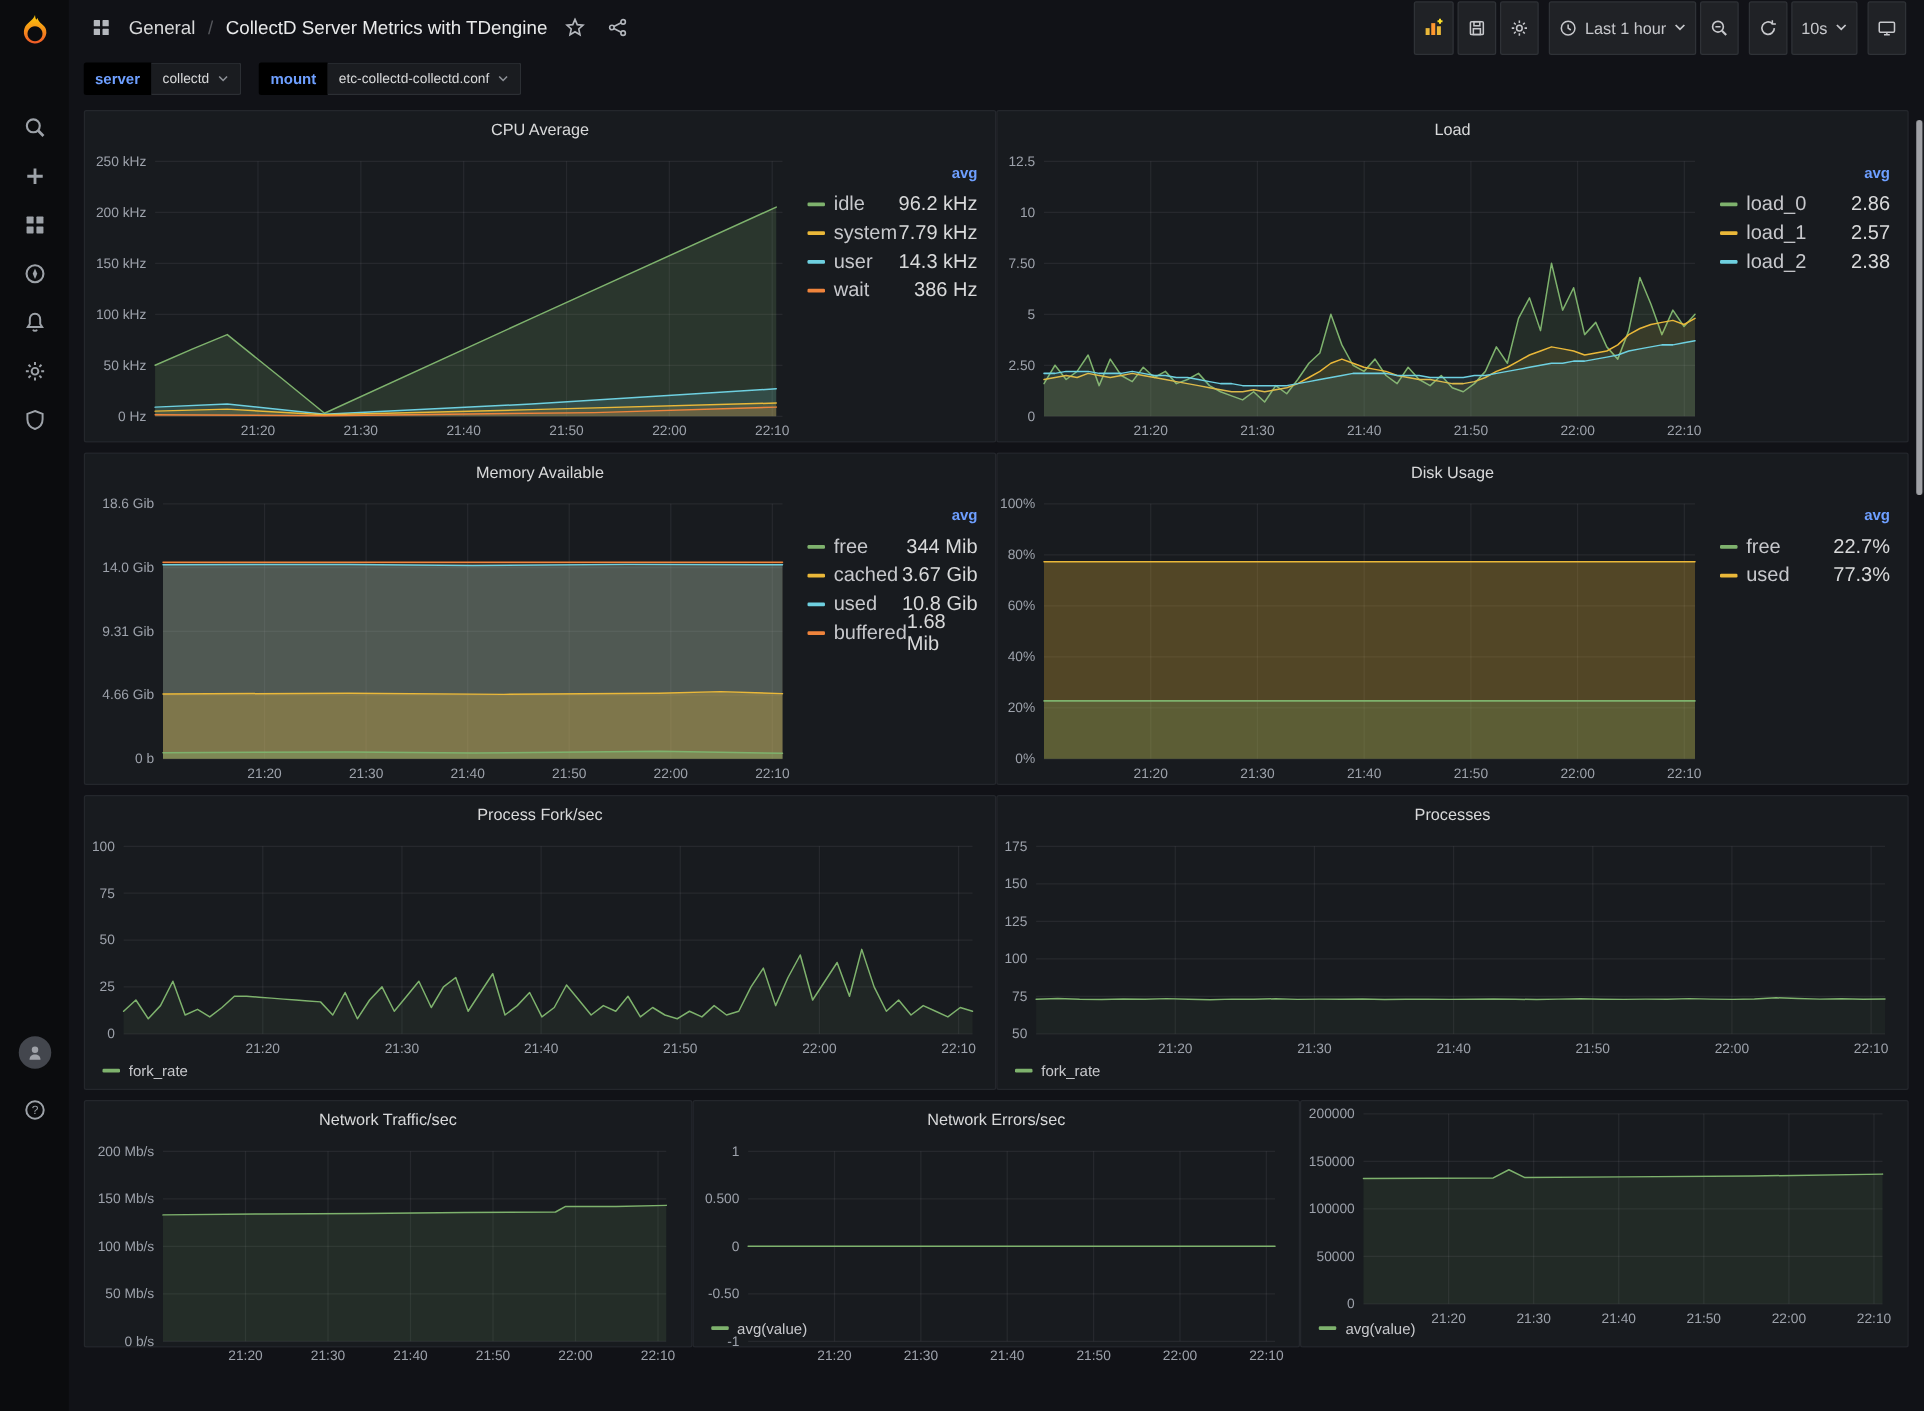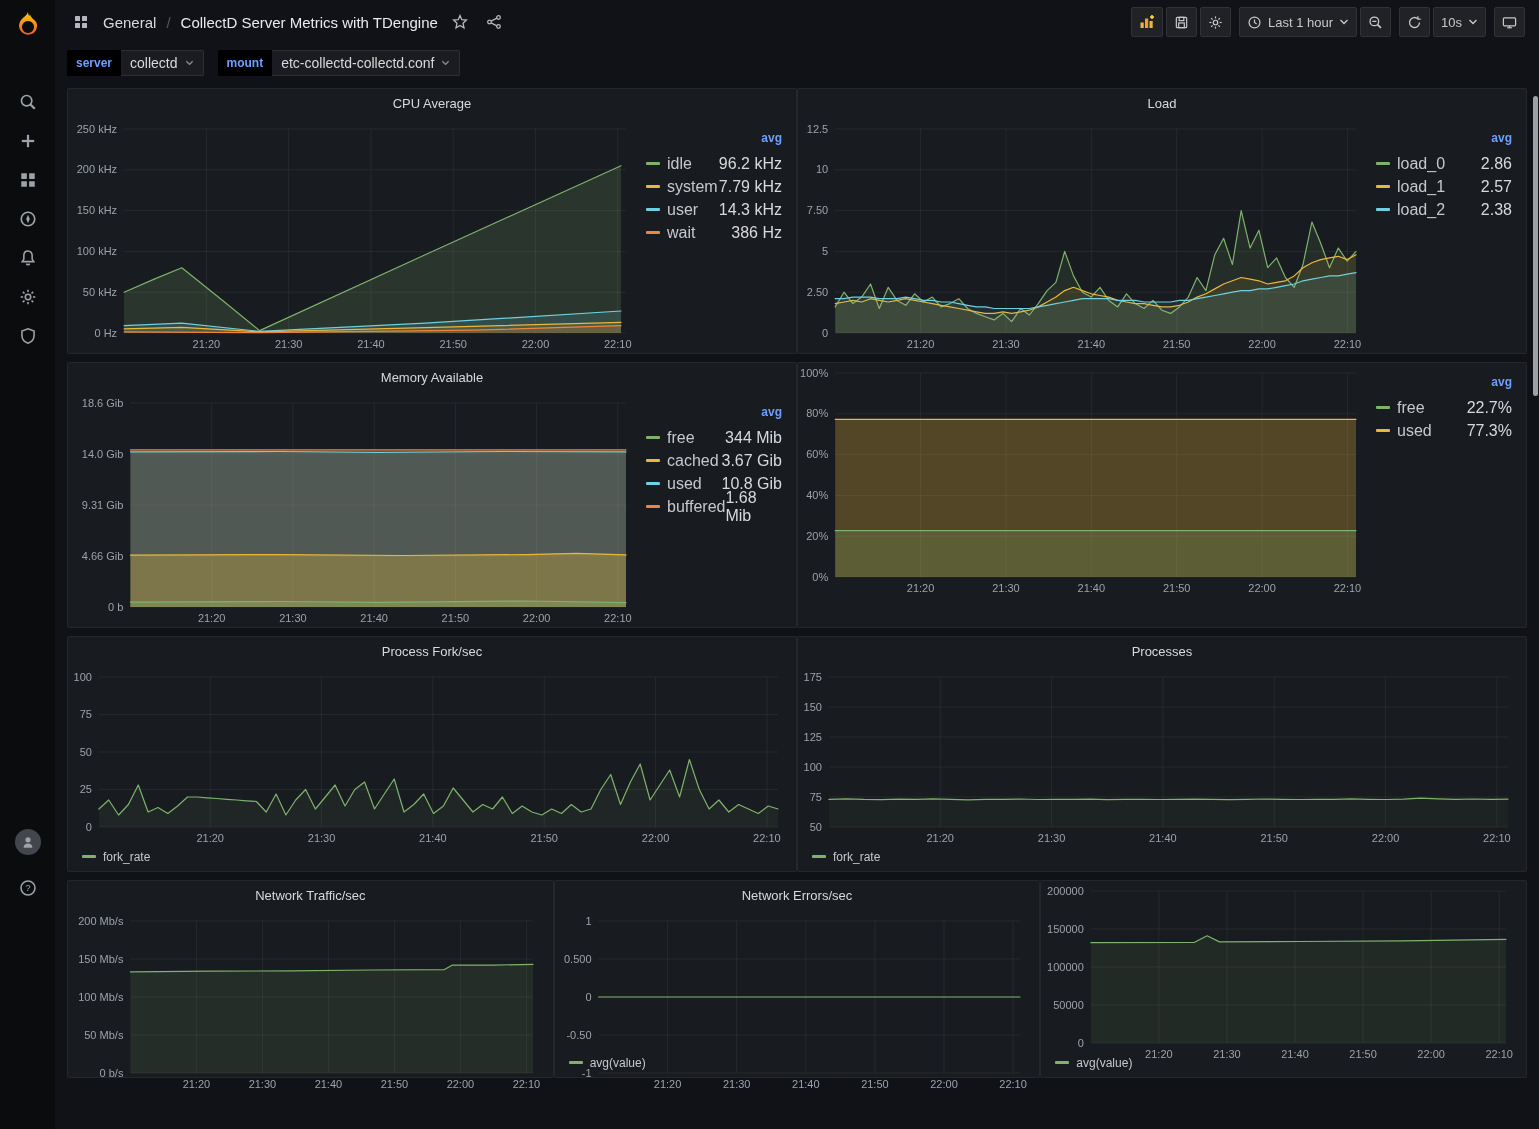--- a/index.html
+++ b/index.html
@@ -17,30 +17,30 @@
   
   .main{flex:1;display:flex;flex-direction:column;min-width:0}
   .topbar{height:44px;display:flex;align-items:center;padding:0 14px;flex-shrink:0}
   .tb-left{display:flex;align-items:center;gap:10px}
   .crumb{font-size:15px;color:#d8d9da;cursor:pointer;white-space:nowrap}
   .crumb-sep{color:#55575c;font-size:15px}
   .crumb-title{font-size:15px;color:#e9eaeb;cursor:pointer;white-space:nowrap}
   .icon-btn{background:none;border:none;color:#b4b7bd;display:flex;align-items:center;justify-content:center;width:24px;height:24px;cursor:pointer}
   .tb-right{margin-left:auto;display:flex;align-items:center;gap:8px}
   .tb-group{display:flex;gap:3px}
-  .tb-btn{height:30px;min-width:30px;padding:0 7px;display:flex;align-items:center;justify-content:center;gap:6px;
+  .tb-btn{height:43px;min-width:30px;padding:0 7px;display:flex;align-items:center;justify-content:center;gap:6px;
           background:#202226;border:1px solid #2f3237;border-radius:2px;color:#c7c8cc;font-size:13px;cursor:pointer;white-space:nowrap}
   .tb-btn svg{flex-shrink:0}
 
   
   .content{flex:1;padding:6px 12px 0 12px;min-height:0}
   .var-row{display:flex;align-items:center;gap:14px;height:26px;margin-bottom:12px}
   .var{display:flex;align-items:stretch;height:26px;cursor:pointer}
   .var-label{display:flex;align-items:center;padding:0 9px;background:#000000;color:#6e9fff;font-size:12px;font-weight:600;border-radius:2px 0 0 2px}
-  .var-value{display:flex;align-items:center;gap:7px;padding:0 9px;background:#1a1c20;border:1px solid #2c2f34;border-left:none;color:#d8d9da;font-size:14px;border-radius:0 2px 2px 0}
+  .var-value{display:flex;align-items:center;gap:7px;padding:0 9px;background:#1a1c20;border:1px solid #2c2f34;border-left:none;color:#d8d9da;font-size:11px;border-radius:0 2px 2px 0}
   .var-value svg{color:#8e9197}
 
   .row{display:flex;gap:0;margin-bottom:8px}
   .row>.panel{flex:1;min-width:0}
   .h266{height:266px}.h236{height:236px}.h238{height:198px}
 
   .panel{background:#181b1f;border:1px solid rgba(204,204,220,0.07);border-radius:2px;display:flex;flex-direction:column;min-height:0}
   .panel-title{height:30px;line-height:30px;text-align:center;font-size:13px;font-weight:500;color:#d8d9da;cursor:pointer;flex-shrink:0;white-space:nowrap;overflow:hidden}
   .panel-body{flex:1;min-height:0;display:flex}
   .panel-body.stack{flex-direction:column}
@@ -454,20 +454,21 @@
                 </div>
                 <div class="leg-row">
                   <span class="sw" style="background:#ef843c"></span>
                   <span class="ln">buffered</span>
                   <span class="lv">1.68 Mib</span>
                 </div>
               </div>
           </div>
         </section>
         <section class="panel">
+          <header class="panel-title">Disk Usage</header>
           <div class="panel-body">
             <div class="chart">
                 <svg width="572" height="234">
                   <line x1="37.2" y1="214" x2="558" y2="214" stroke="rgba(204,204,220,0.08)" stroke-width="1"></line>
                   <text x="30.200000000000003" y="217.5" text-anchor="end" fill="#9da2ab" font-size="11">0%</text>
                   <line x1="37.2" y1="173.2" x2="558" y2="173.2" stroke="rgba(204,204,220,0.08)" stroke-width="1"></line>
                   <text x="30.200000000000003" y="176.7" text-anchor="end" fill="#9da2ab" font-size="11">20%</text>
                   <line x1="37.2" y1="132.4" x2="558" y2="132.4" stroke="rgba(204,204,220,0.08)" stroke-width="1"></line>
                   <text x="30.200000000000003" y="135.9" text-anchor="end" fill="#9da2ab" font-size="11">40%</text>
                   <line x1="37.2" y1="91.6" x2="558" y2="91.6" stroke="rgba(204,204,220,0.08)" stroke-width="1"></line>

